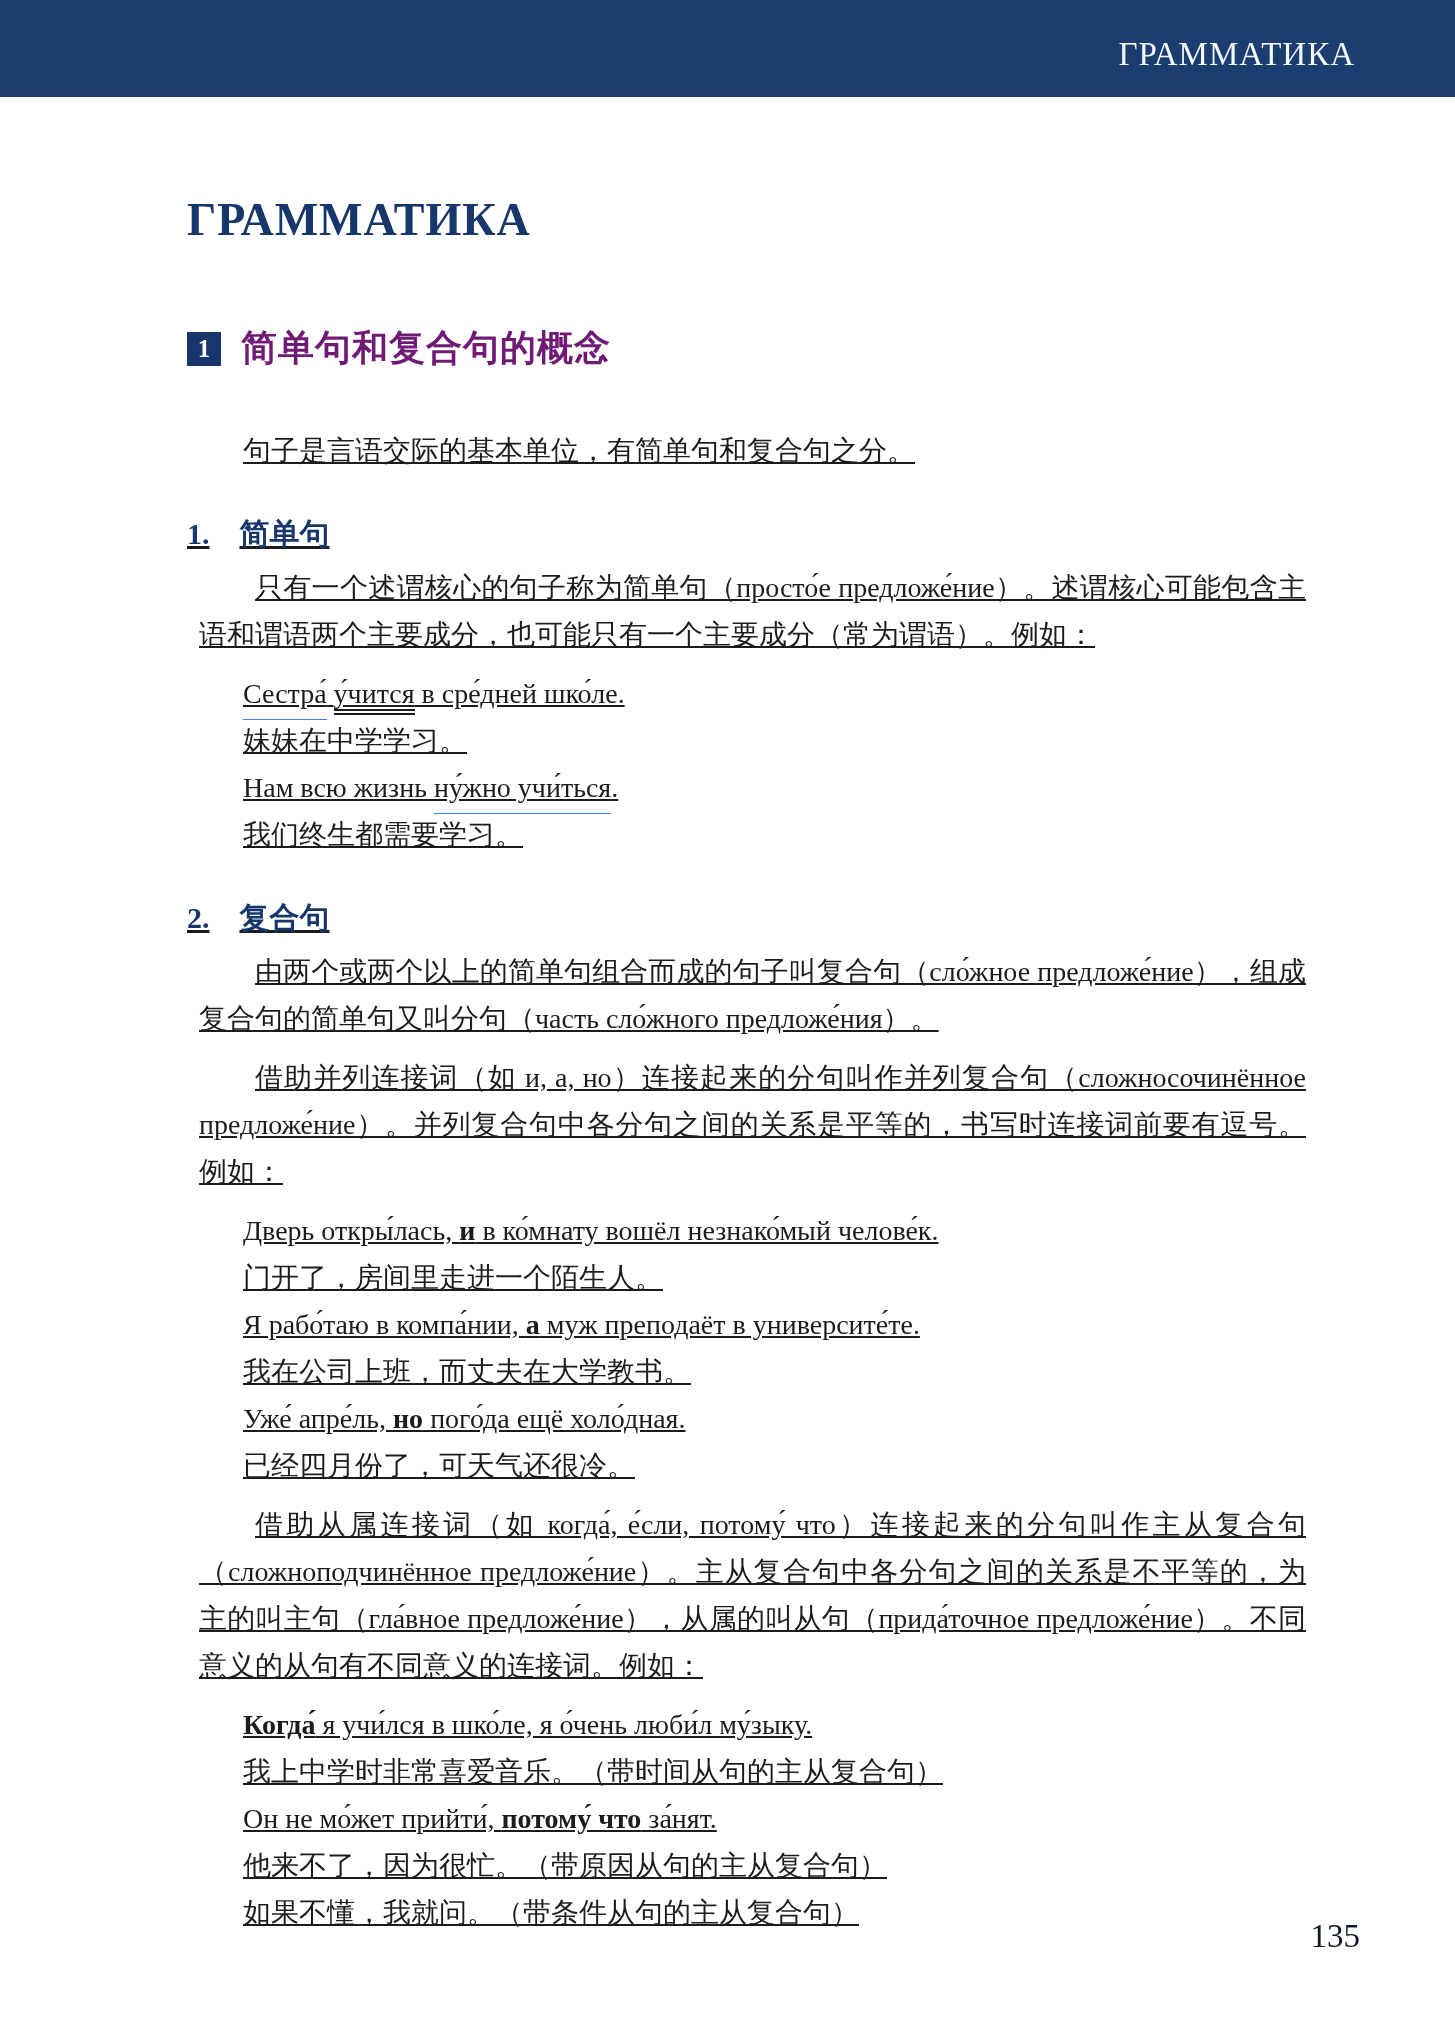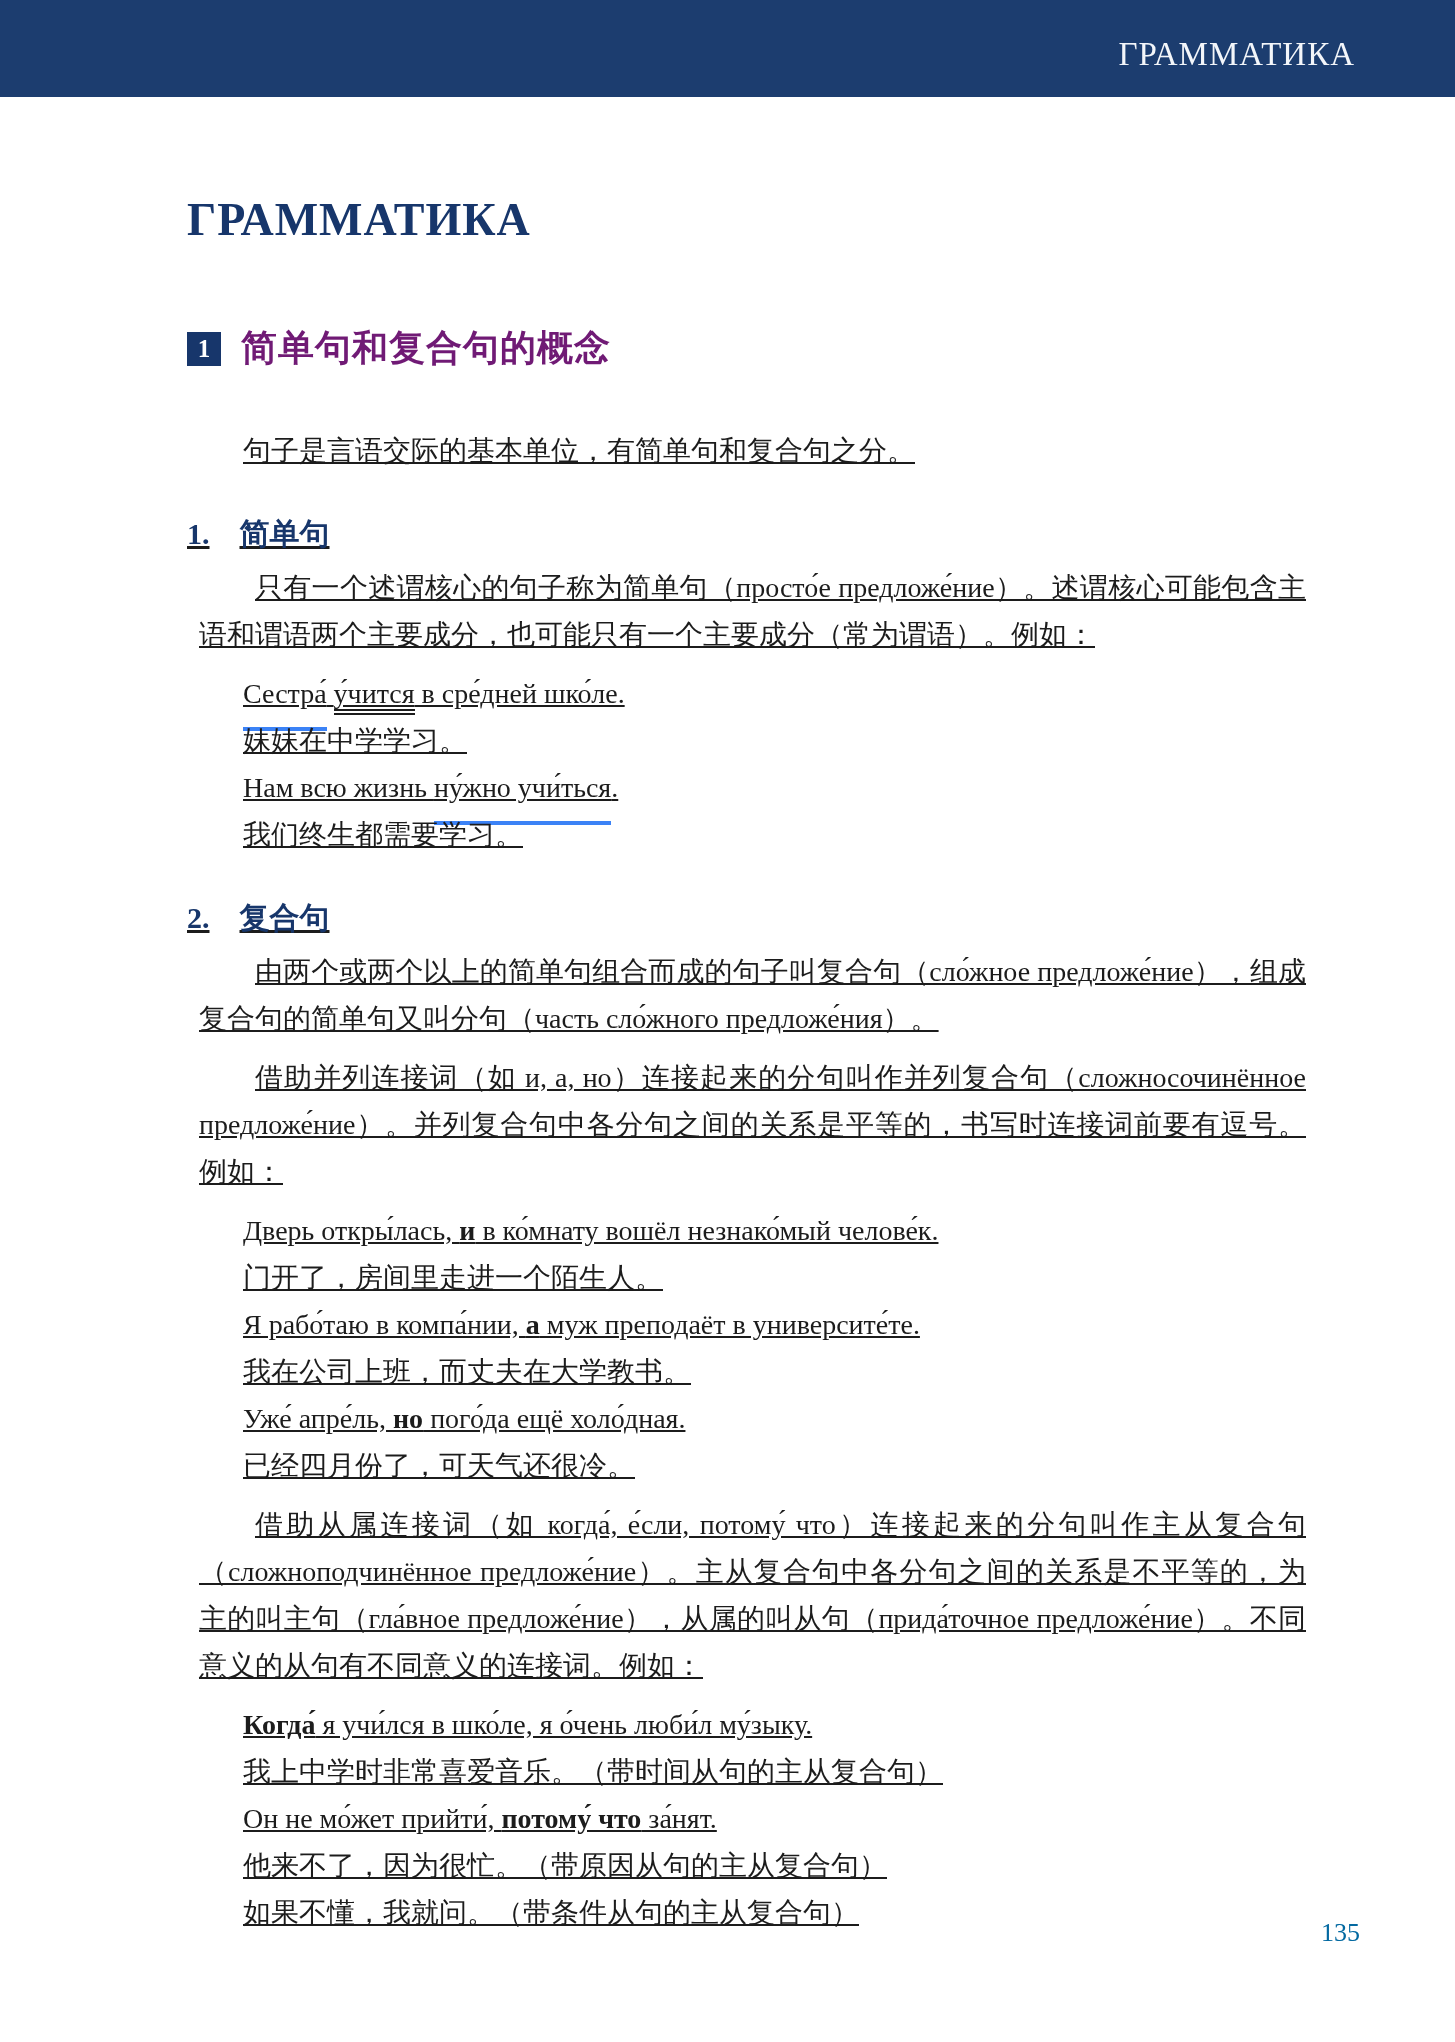--- a/index.html
+++ b/index.html
@@ -37,25 +37,25 @@
   }
   .intro { margin-top:54px; text-indent:2em; }
   .subheading {
     margin-top:42px; font-size:30px; line-height:36px;
     font-weight:bold; color:#17366b; text-align:left;
   }
   .subheading .num { margin-right:30px; }
   .para { text-indent:2em; margin:12px; }
   .example { padding-left:2em; margin:0; text-align:left; }
   .b  { font-weight:bold; }
-  .u1 { border-bottom:4px solid #3b82f6; padding-bottom:18px; }
+  .u1 { border-bottom:1px solid #3b82f6; padding-bottom:10px; }
   .u2 { border-bottom:6px double #1c1c1c; }
   .page-number {
     position:absolute; top:1918px; right:95px;
-    font-size:26px; color:#0369a1;
+    font-size:33px; color:#0f172a;
   }
 </style>
 </head>
 <body>
 
 <header class="banner">
   <div class="banner-title">ГРАММАТИКА</div>
 </header>
 
 <h1 class="page-title">ГРАММАТИКА</h1>

